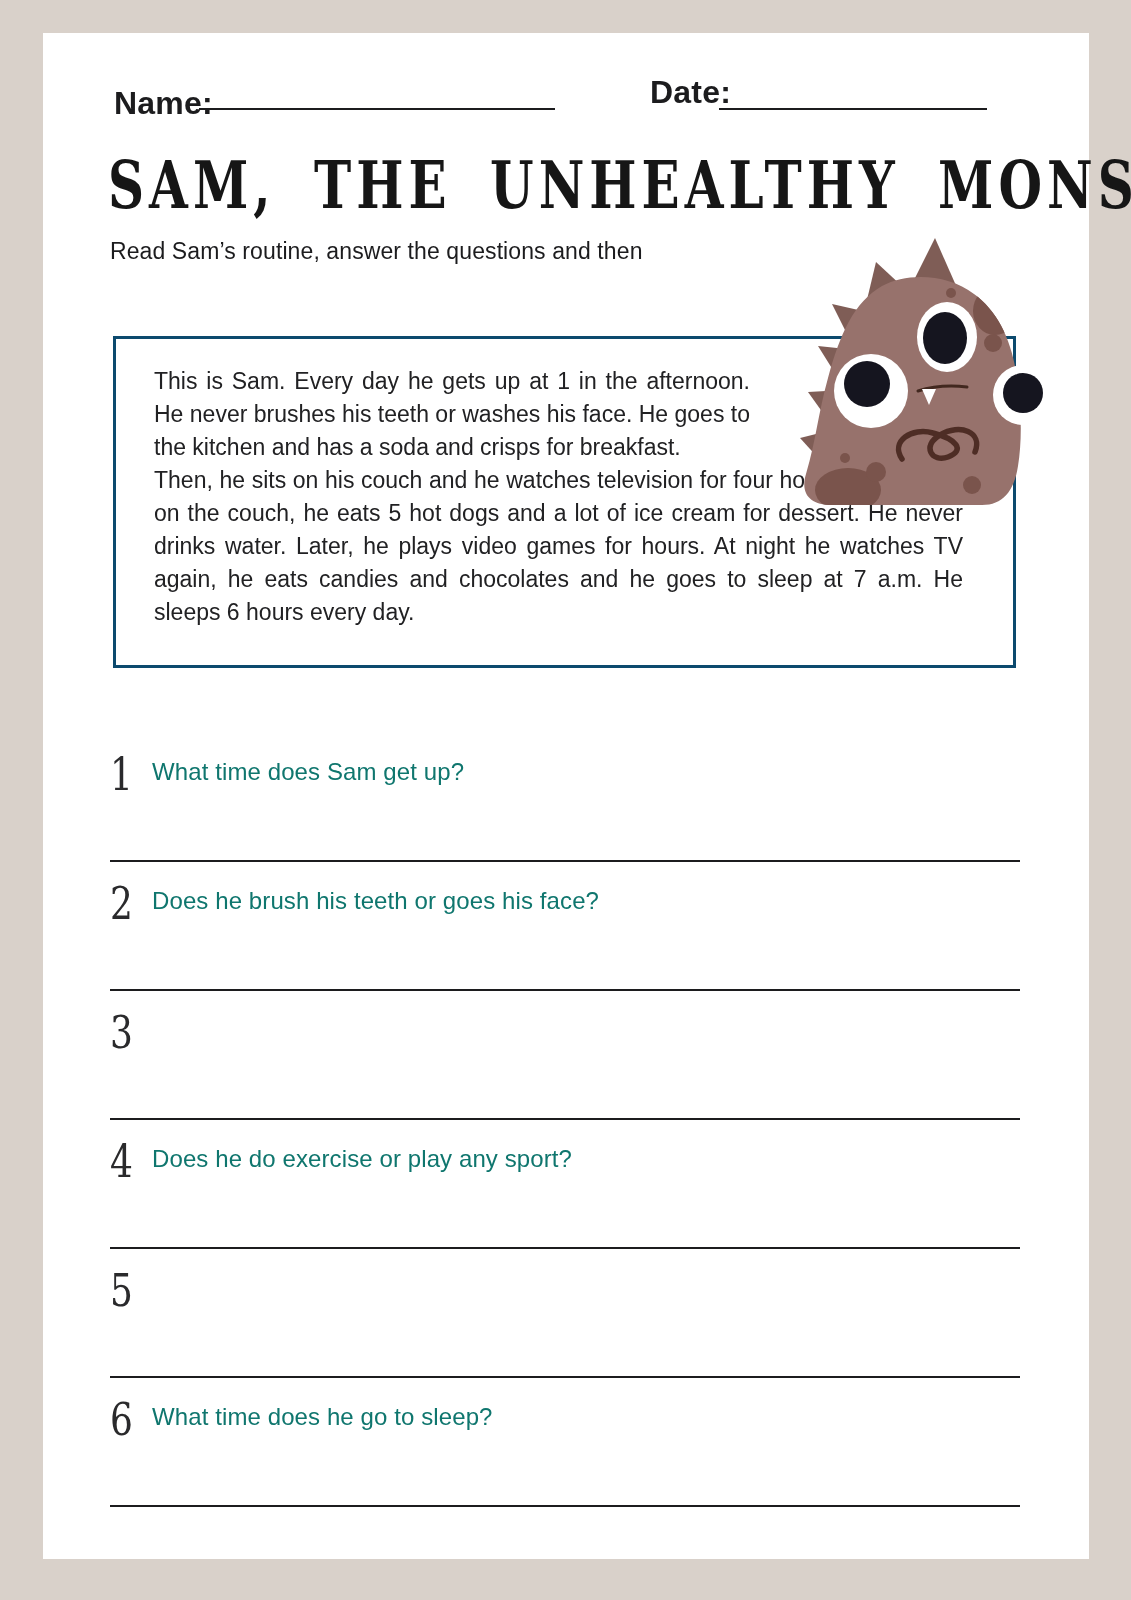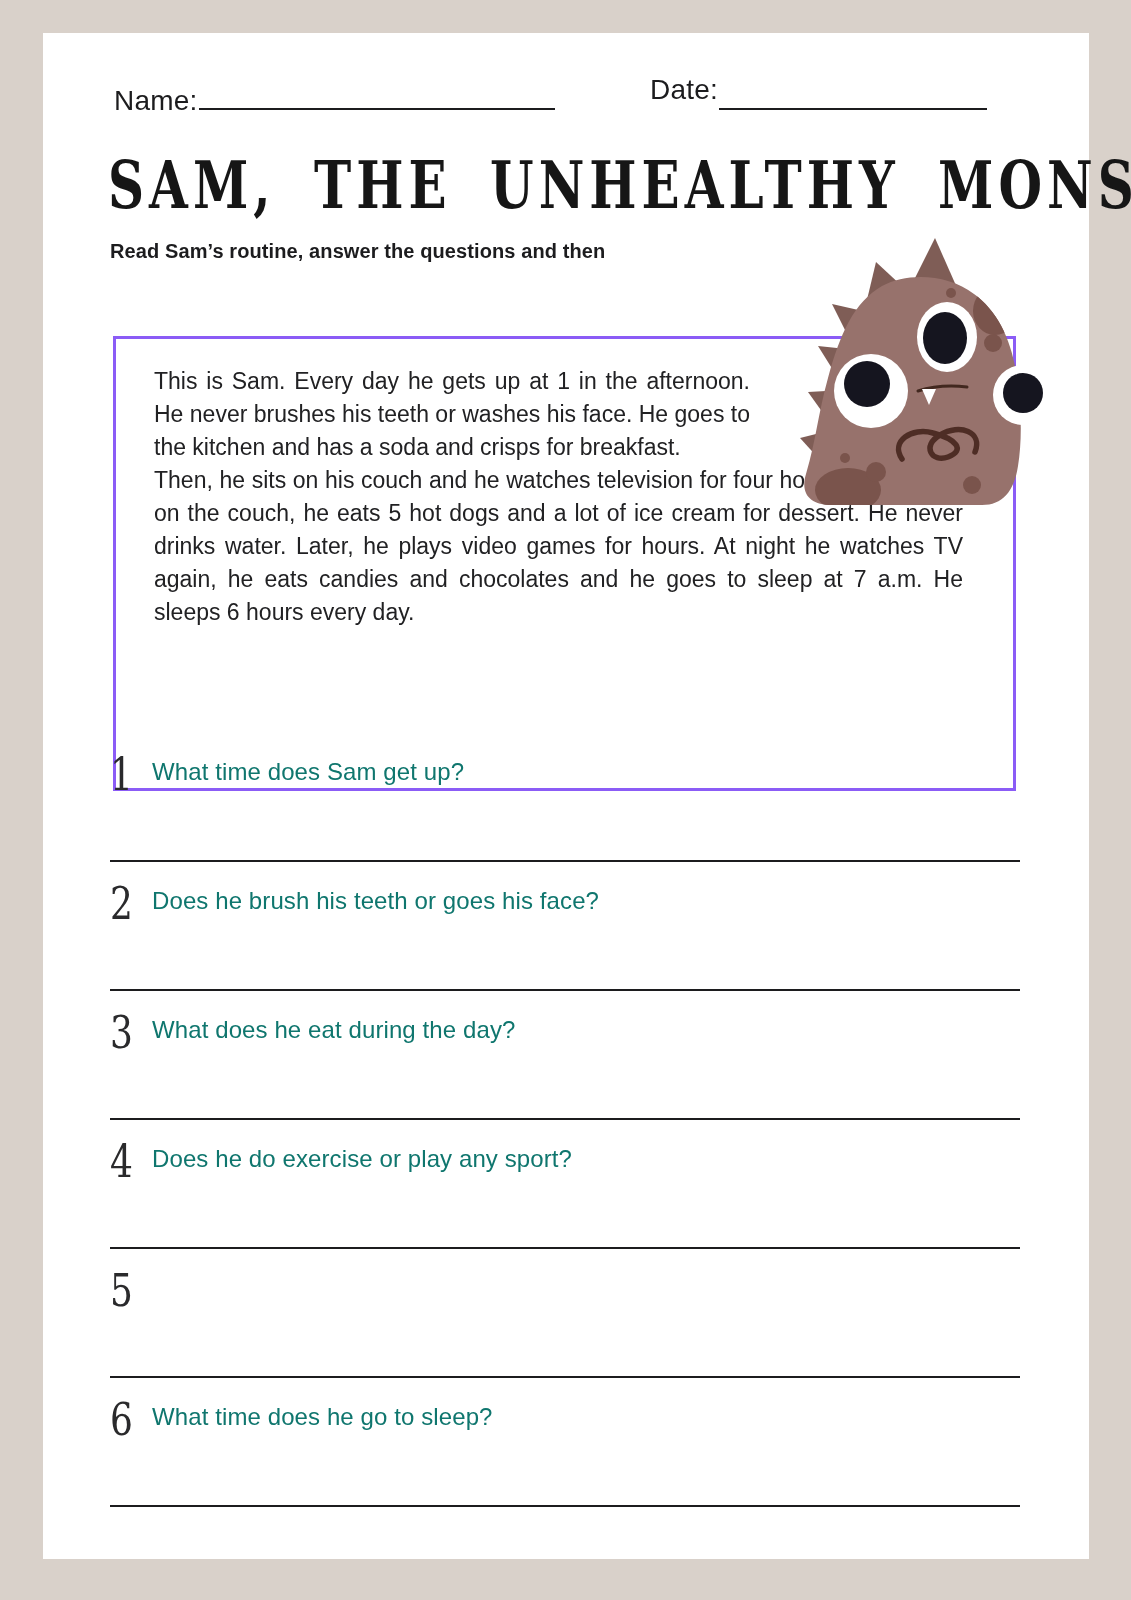--- a/index.html
+++ b/index.html
@@ -14,22 +14,22 @@
     overflow: hidden;
   }
   .paper {
     position: absolute;
     left: 43px; top: 33px; right: 42px; bottom: 41px;
     background: #ffffff;
   }
   
   .field-label {
     position: absolute;
-    font-size: 28px;
-    font-weight: normal;
+    font-size: 32px;
+    font-weight: bold;
     letter-spacing: 0.2px;
   }
   .name-label { left: 114px; top: 85px; }
   .date-label { left: 650px; top: 74px; }
   .write-line {
     position: absolute;
     border-bottom: 2.5px solid #1c1c1e;
     height: 24px;
   }
   .name-line { left: 199px; top: 86px; width: 356px; }
@@ -45,31 +45,31 @@
     word-spacing: 16px;
     white-space: nowrap;
     transform: scaleY(1.32);
     transform-origin: left top;
     color: #161616;
   }
   
   .instructions {
     position: absolute;
     left: 110px; top: 236px;
-    font-size: 20px;
-    font-weight: bold;
+    font-size: 23px;
+    font-weight: normal;
     line-height: 30px;
     letter-spacing: 0.1px;
   }
   
   .passage-box {
     position: absolute;
     left: 113px; top: 336px;
-    width: 903px; height: 455px;
-    border: 3px solid #8b5cf6;
+    width: 903px; height: 332px;
+    border: 3px solid #0c4a6e;
     background: #ffffff;
     padding: 26px 50px 0 38px;
   }
   .passage-box p {
     font-size: 23px;
     line-height: 33px;
     text-align: justify;
     text-align-last: left;
     color: #212123;
   }
@@ -183,21 +183,20 @@
     </div>
     <div class="question-block">
       <div class="q-row">
         <span class="q-number">2</span>
         <span class="q-text">Does he brush his teeth or goes his face?</span>
       </div>
     </div>
     <div class="question-block">
       <div class="q-row">
         <span class="q-number">3</span>
-        <span class="q-text">What does he eat during the day?</span>
       </div>
     </div>
     <div class="question-block">
       <div class="q-row">
         <span class="q-number">4</span>
         <span class="q-text">Does he do exercise or play any sport?</span>
       </div>
     </div>
     <div class="question-block">
       <div class="q-row">

